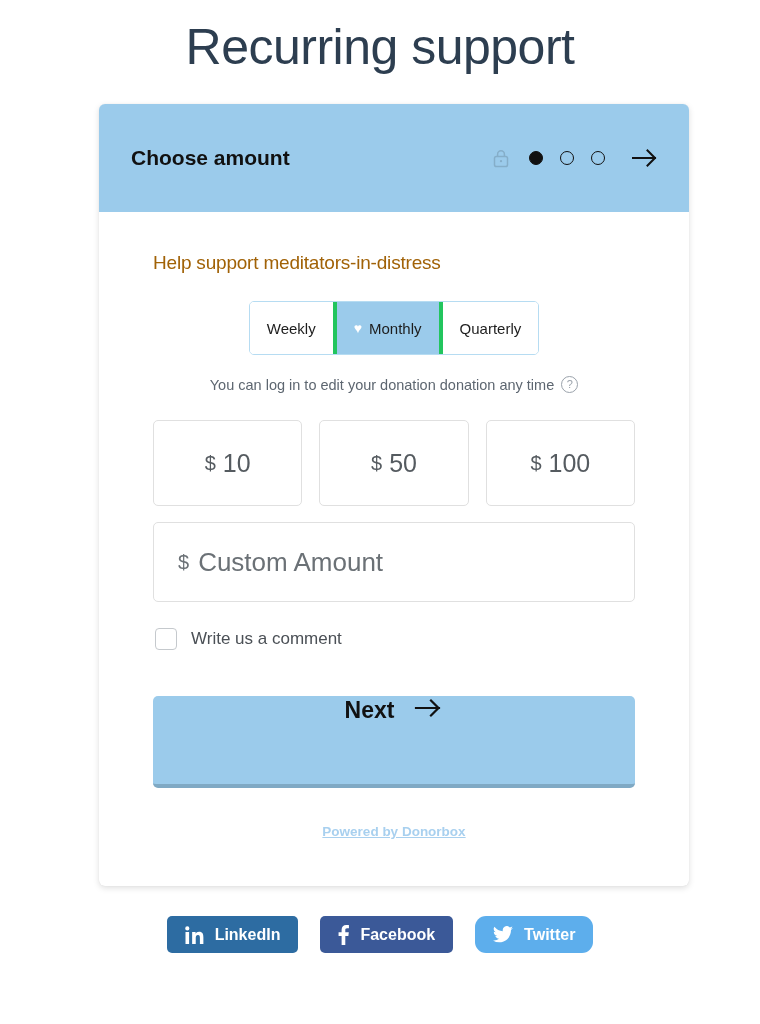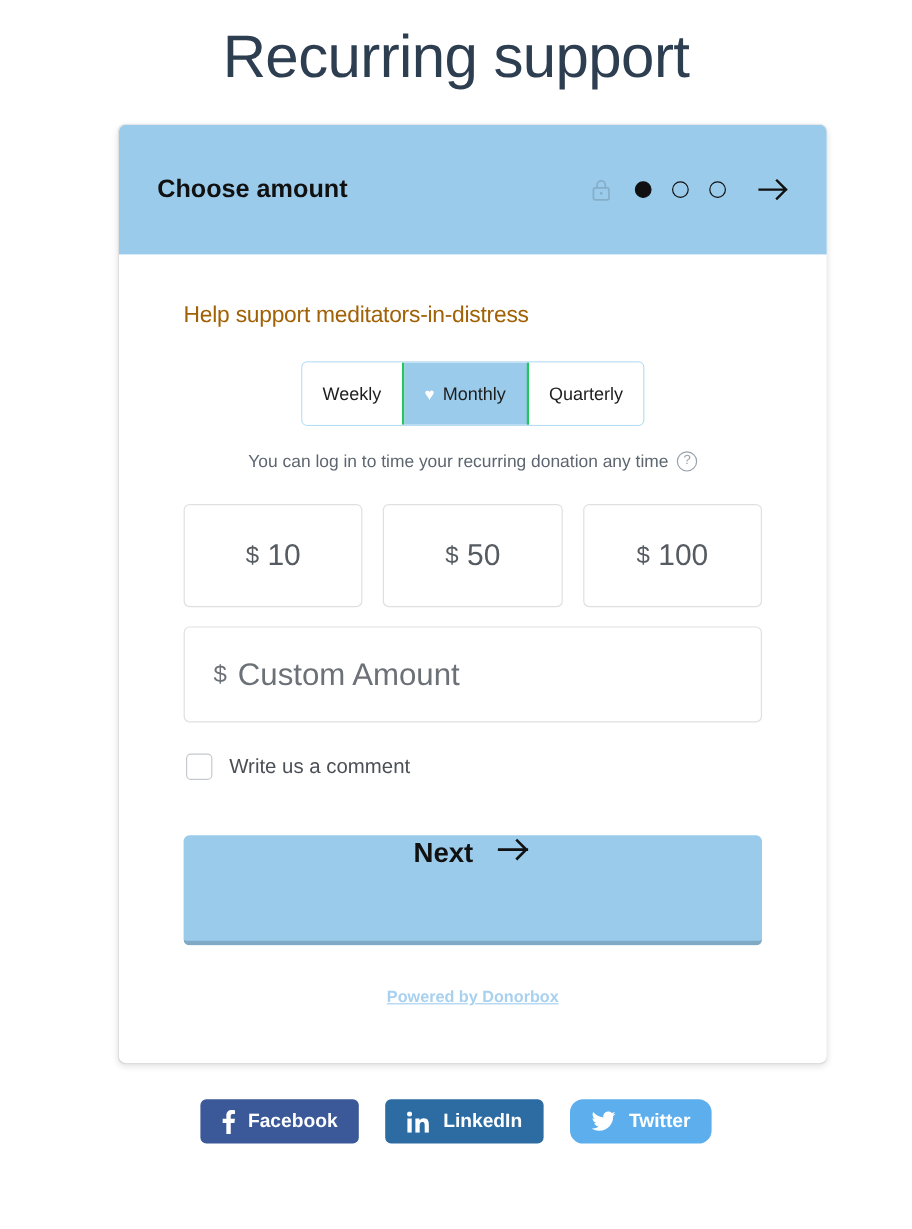--- a/index.html
+++ b/index.html
@@ -128,21 +128,21 @@
     padding: 0 17px;
     height: 52px;
     display: flex;
     align-items: center;
     justify-content: center;
     gap: 7px;
     font-size: 15px;
     color: #1d1d1d;
     background: #ffffff;
     border: none;
-    border-right: 2px solid #22c55e;
+    border-right: 4px solid #22c55e;
     font-family: "Liberation Sans", sans-serif;
     cursor: pointer;
     white-space: nowrap;
   }
   .interval-btn:last-child { border-right: none; }
   .interval-btn.selected {
     background: #9bcbeb;
   }
   .heart-icon {
     color: #ffffff;
@@ -365,21 +365,21 @@
             <span class="heart-icon">♥</span>
             <span>Monthly</span>
           </button>
           <button class="interval-btn">
             <span>Quarterly</span>
           </button>
         </div>
       </div>
 
       <div class="note-row">
-        <span>You can log in to time your recurring donation any time</span>
+        <span>You can log in to edit your donation donation any time</span>
         <span class="qmark">?</span>
       </div>
 
       <div class="amount-row">
         <button class="amount-btn">
           <span class="amount-currency">$</span>
           <span>10</span>
         </button>
         <button class="amount-btn">
           <span class="amount-currency">$</span>
@@ -411,36 +411,36 @@
       </button>
 
       <div class="powered">
         <a href="#">Powered by Donorbox</a>
       </div>
 
     </div>
   </div>
 
   <div class="social-row">
+    <button class="social-btn social-li">
+      <span>
+        <svg width="19" height="18" viewBox="0 0 19 18">
+          <path fill="#ffffff" d="M4.1 18H.5V6.1h3.6V18zM2.3 4.5A2.1 2.1 0 1 1 2.3.3a2.1 2.1 0 0 1 0 4.2zM18.5 18h-3.6v-5.8c0-1.39-.03-3.17-1.93-3.17-1.94 0-2.23 1.51-2.23 3.07V18H7.14V6.1h3.46v1.63h.05c.48-.91 1.66-1.87 3.41-1.87 3.65 0 4.32 2.4 4.32 5.52V18z"></path>
+        </svg>
+      </span>
+      <span>LinkedIn</span>
+    </button>
+
     <button class="social-btn social-fb">
       <span>
         <svg width="11" height="20" viewBox="0 0 11 20">
           <path fill="#ffffff" d="M7.3 20v-9.1h3.05l.46-3.55H7.3V5.08c0-1.03.29-1.73 1.76-1.73h1.88V.17C10.62.12 9.5 0 8.2 0 5.48 0 3.62 1.66 3.62 4.71v2.64H.56v3.55h3.06V20z"></path>
         </svg>
       </span>
       <span>Facebook</span>
-    </button>
-
-    <button class="social-btn social-li">
-      <span>
-        <svg width="19" height="18" viewBox="0 0 19 18">
-          <path fill="#ffffff" d="M4.1 18H.5V6.1h3.6V18zM2.3 4.5A2.1 2.1 0 1 1 2.3.3a2.1 2.1 0 0 1 0 4.2zM18.5 18h-3.6v-5.8c0-1.39-.03-3.17-1.93-3.17-1.94 0-2.23 1.51-2.23 3.07V18H7.14V6.1h3.46v1.63h.05c.48-.91 1.66-1.87 3.41-1.87 3.65 0 4.32 2.4 4.32 5.52V18z"></path>
-        </svg>
-      </span>
-      <span>LinkedIn</span>
     </button>
 
     <button class="social-btn social-tw">
       <span>
         <svg width="20" height="17" viewBox="0 0 20 17">
           <path fill="#ffffff" d="M20 2.04a8.1 8.1 0 0 1-2.36.65A4.1 4.1 0 0 0 19.45.42a8.2 8.2 0 0 1-2.6 1A4.1 4.1 0 0 0 9.84 5.16 11.64 11.64 0 0 1 1.39.75a4.1 4.1 0 0 0 1.27 5.48A4.07 4.07 0 0 1 .8 5.71v.05a4.1 4.1 0 0 0 3.29 4.02 4.1 4.1 0 0 1-1.85.07 4.11 4.11 0 0 0 3.83 2.85A8.23 8.23 0 0 1 0 14.39a11.6 11.6 0 0 0 6.29 1.85c7.55 0 11.68-6.26 11.68-11.69l-.01-.53A8.3 8.3 0 0 0 20 2.04z"></path>
         </svg>
       </span>
       <span>Twitter</span>
     </button>

